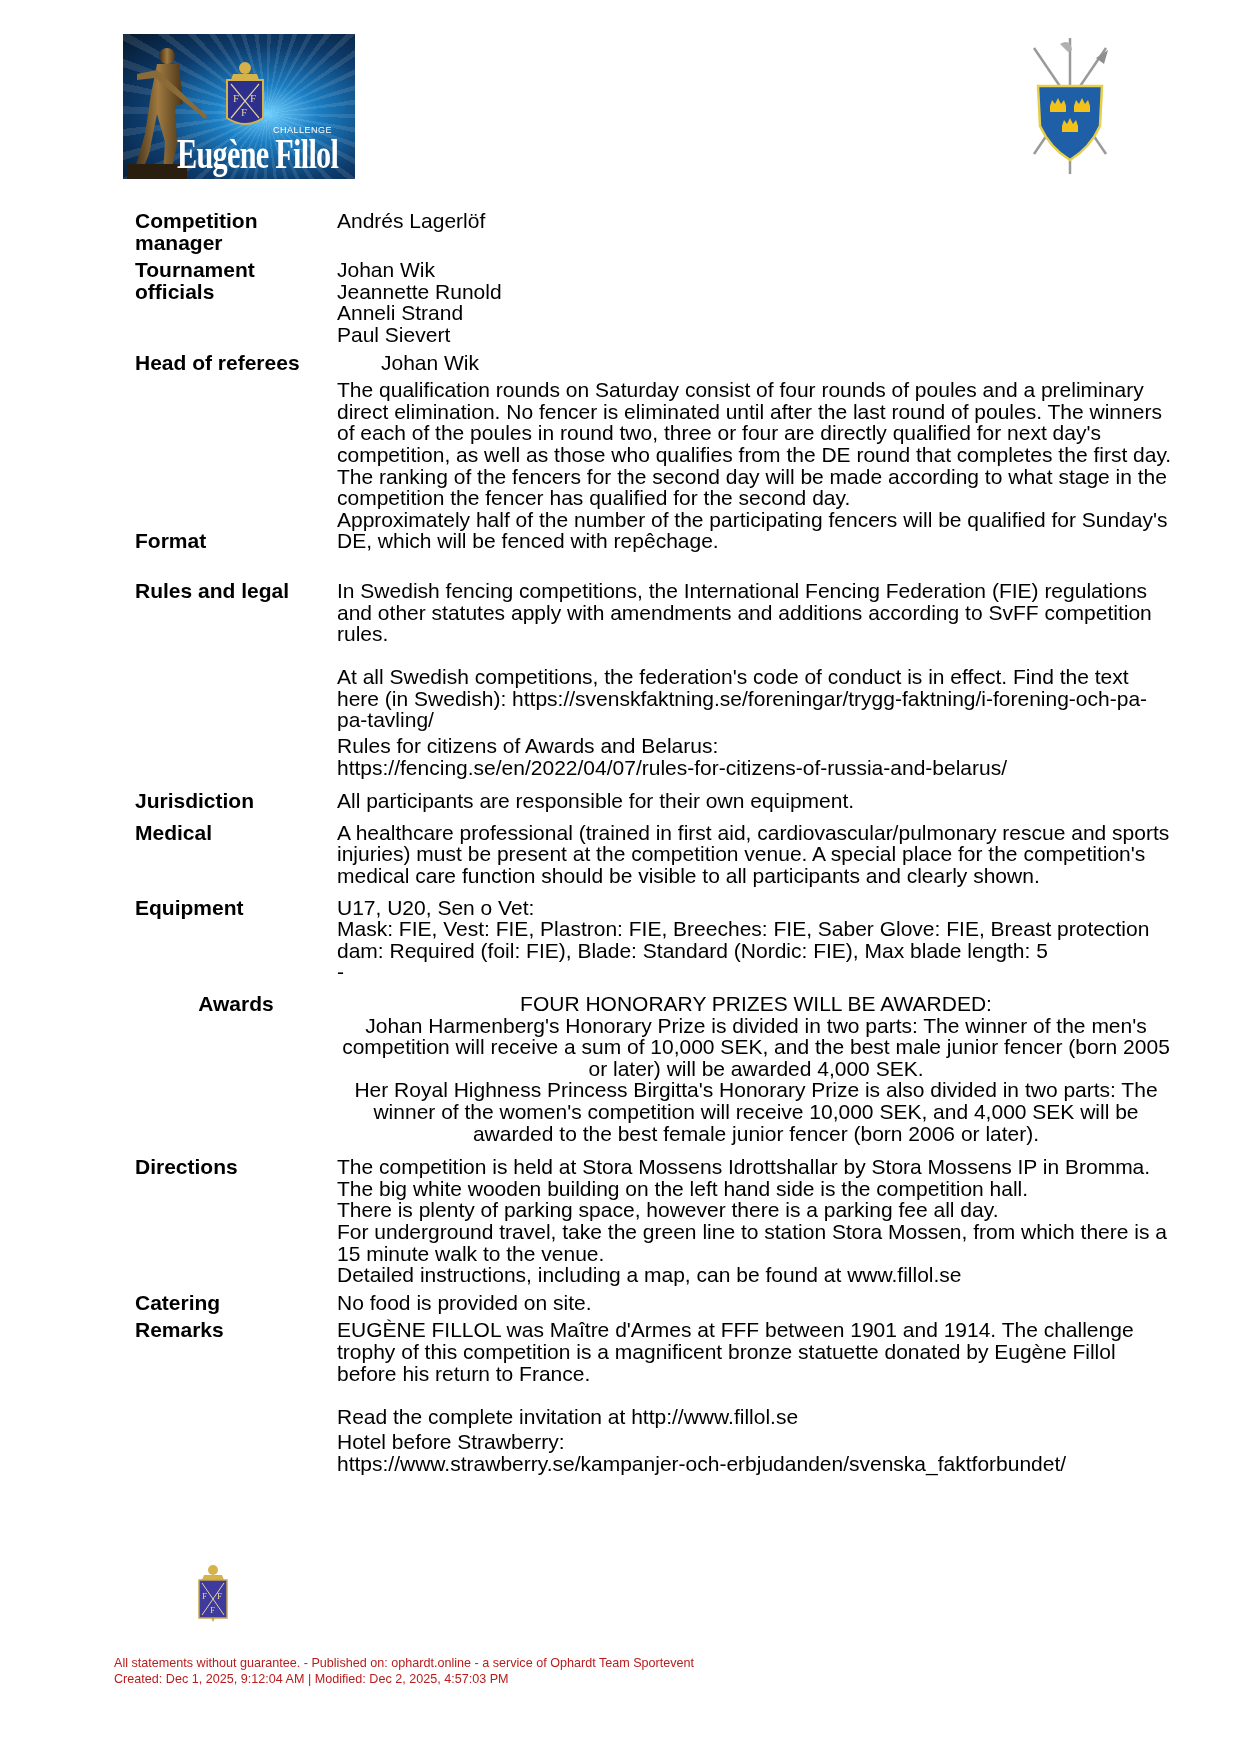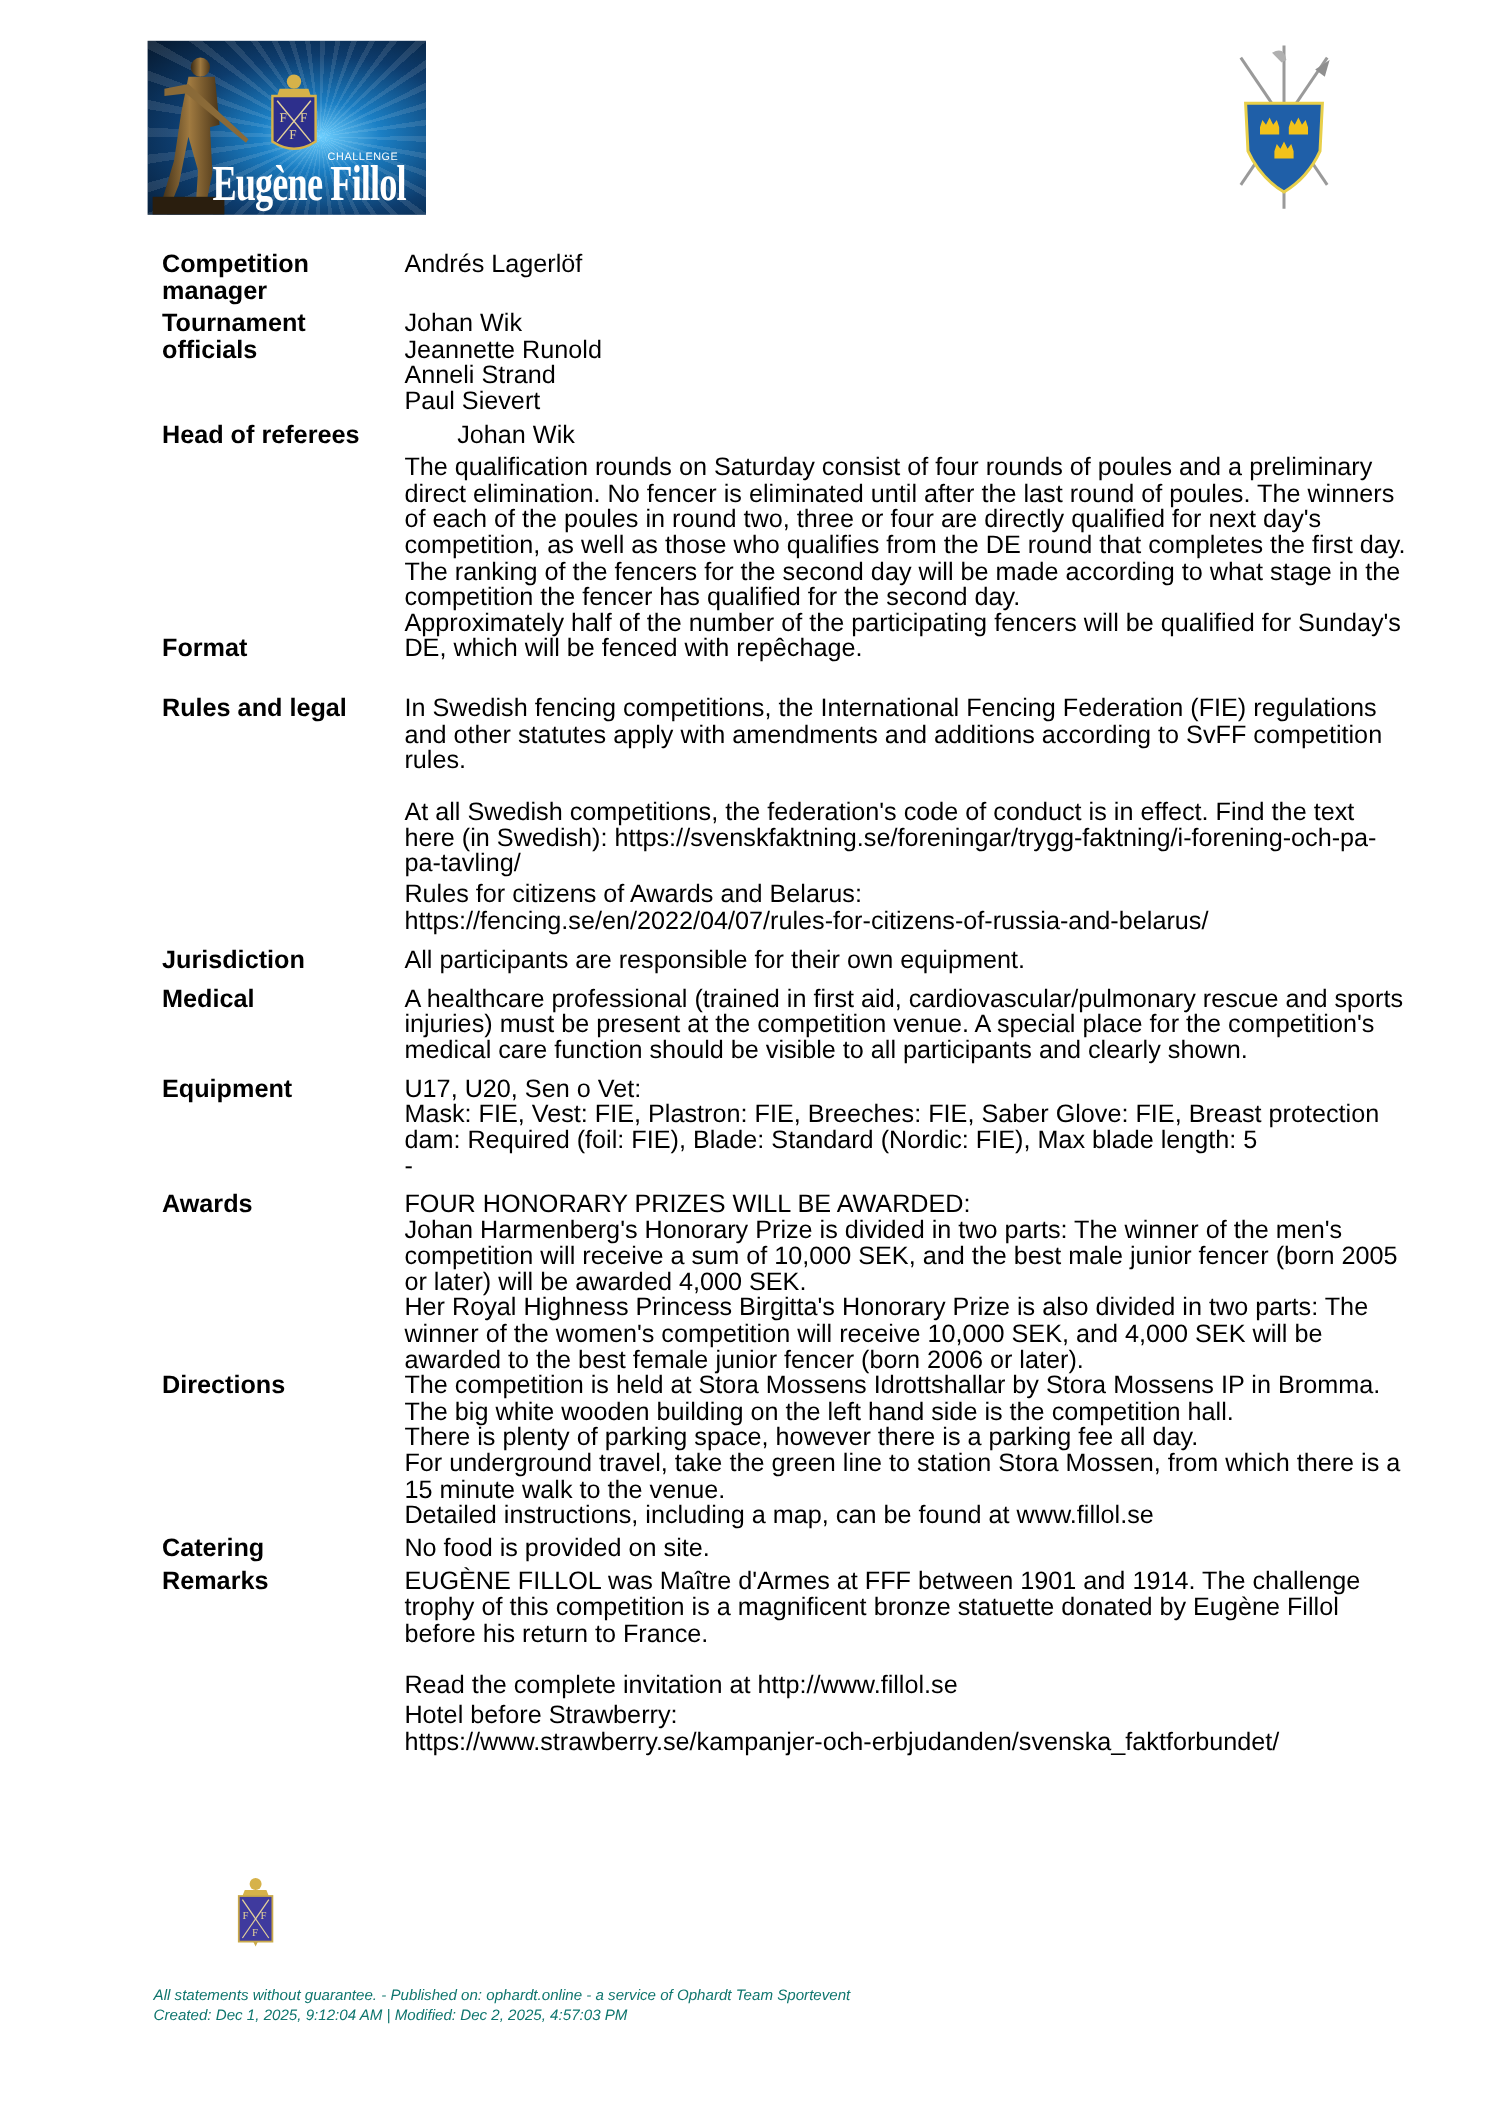--- a/index.html
+++ b/index.html
@@ -35,21 +35,21 @@
     .info { position: absolute; left: 135px; top: 210px; width: 1040px; }
     .row { display: flex; font-size: 21px; line-height: 21.6px; }
     .row .label { width: 202px; flex: 0 0 202px; font-weight: bold; }
     .row .value { flex: 1; }
     .row .value p { margin: 0; }
     .gap { height: 21.6px; }
     .sub { margin-top: 4px !important; }
 
     .footer-logo { position: absolute; left: 196px; top: 1563px; width: 34px; height: 60px; }
     .footer-text {
-      position: absolute; left: 128px; top: 1656px; font-size: 12.6px; line-height: 15.5px; color: #0f766e; font-style: italic;
+      position: absolute; left: 114px; top: 1656px; font-size: 12.6px; line-height: 15.5px; color: #b91c1c;
     }
   </style>
 </head>
 <body>
 
 <div class="logo-left">
   <div class="rays"></div>
   <svg class="statue" viewBox="0 0 85 145">
     <defs>
       <linearGradient id="bronze" x1="0" x2="1">
@@ -145,21 +145,21 @@
     </div>
   </div>
   <div class="row" style="margin-bottom:10px;">
     <div class="label">Equipment</div>
     <div class="value">
       <p>U17, U20, Sen o Vet:</p>
       <p>Mask: FIE, Vest: FIE, Plastron: FIE, Breeches: FIE, Saber Glove: FIE, Breast protection dam: Required (foil: FIE), Blade: Standard (Nordic: FIE), Max blade length: 5</p>
       <p>-</p>
     </div>
   </div>
-  <div class="row" style="margin-bottom:0;">
+  <div class="row" style="margin-bottom:12px;text-align:center;">
     <div class="label">Awards</div>
     <div class="value">
       <p>FOUR HONORARY PRIZES WILL BE AWARDED:</p>
       <p>Johan Harmenberg's Honorary Prize is divided in two parts: The winner of the men's competition will receive a sum of 10,000 SEK, and the best male junior fencer (born 2005 or later) will be awarded 4,000 SEK.</p>
       <p>Her Royal Highness Princess Birgitta's Honorary Prize is also divided in two parts: The winner of the women's competition will receive 10,000 SEK, and 4,000 SEK will be awarded to the best female junior fencer (born 2006 or later).</p>
     </div>
   </div>
   <div class="row" style="margin-bottom:6px;">
     <div class="label">Directions</div>
     <div class="value">

